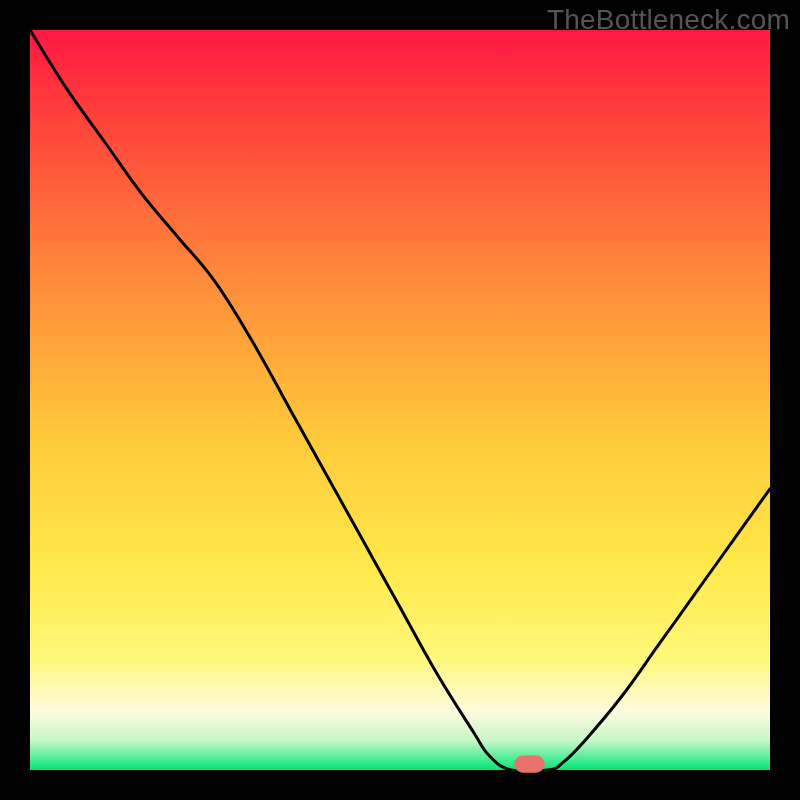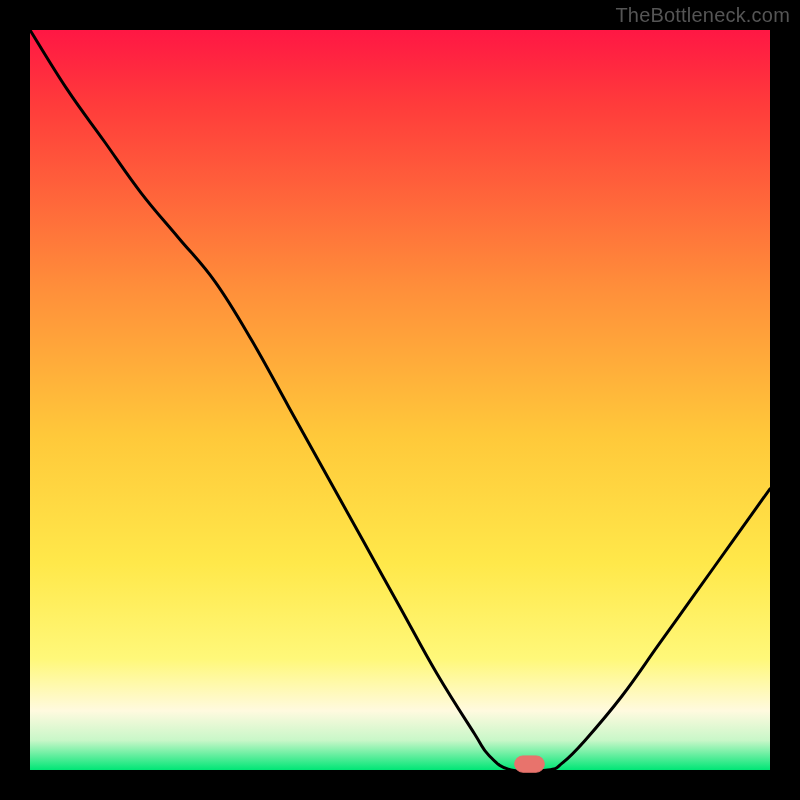--- a/index.html
+++ b/index.html
@@ -14,21 +14,21 @@
   .stage {
     position: relative;
     width: 800px;
     height: 800px;
   }
   .watermark {
     position: absolute;
     top: 4px;
     right: 10px;
     color: #555555;
-    font-size: 20px;
+    font-size: 28px;
     letter-spacing: 0.2px;
     z-index: 10;
     user-select: none;
   }
   svg {
     display: block;
   }
 </style>
 </head>
 <body>

